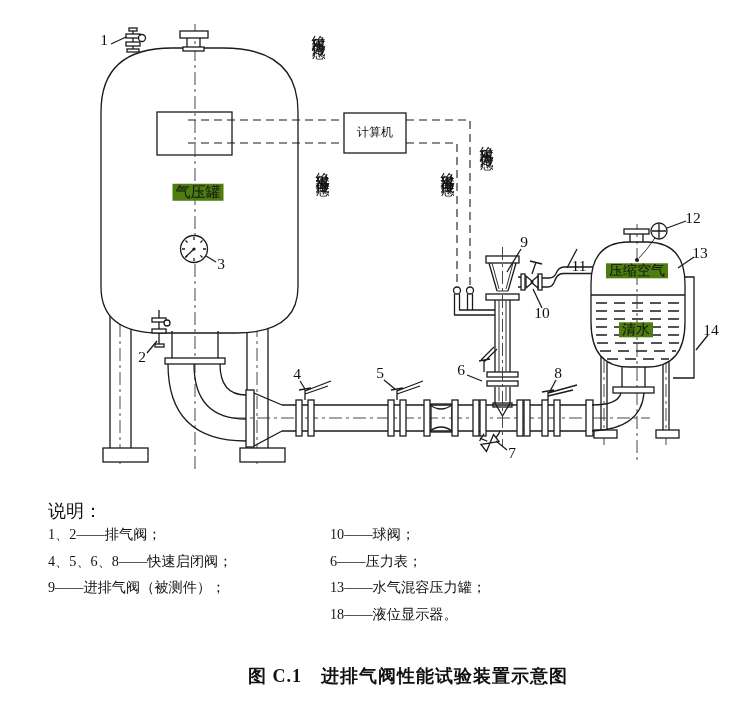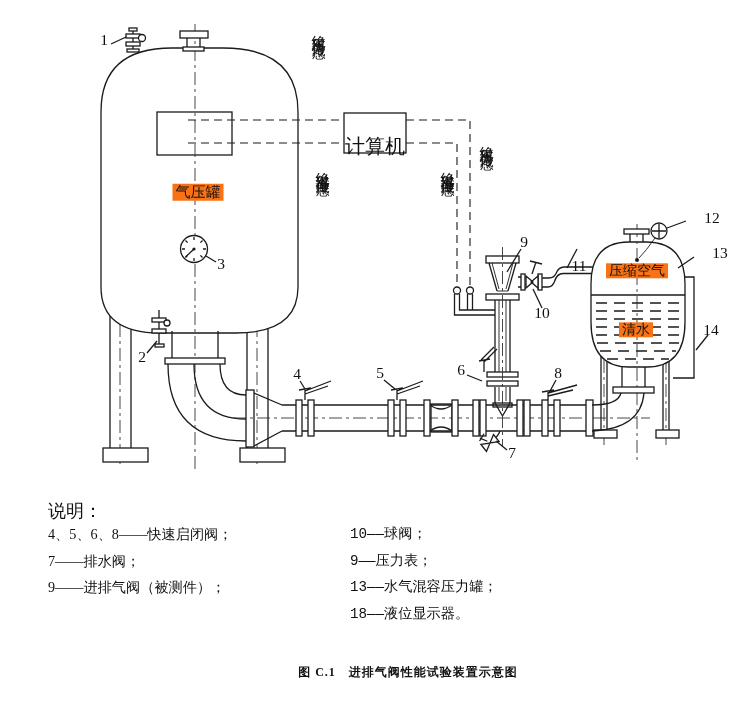--- a/index.html
+++ b/index.html
@@ -12,24 +12,24 @@
   #art .cl{stroke-dasharray:13 4 3 4;stroke-width:0.9;stroke:#333;}
   #art .wire{stroke-dasharray:8 5;stroke-width:1.1;}
   #art .hatch{stroke-dasharray:11 7;stroke-width:1;}
   #art .thin{stroke-width:0.9;}
   #art .ldr{stroke-width:1;}
   .lbl{position:absolute;white-space:nowrap;line-height:1.1;}
   .ctr{transform:translate(-50%,-50%);}
   .num{position:absolute;transform:translate(-50%,-50%);font-size:15.5px;}
   .vlbl{position:absolute;writing-mode:vertical-rl;text-orientation:upright;
         font-size:14px;letter-spacing:2px;line-height:1;}
-  .whitebg{background:#f97316;padding:0 3px;}
+  .whitebg{background:#4d7c0f;padding:0 3px;}
   .legend-col{position:absolute;font-size:14.2px;line-height:26.6px;}
   #caption{position:absolute;transform:translateX(-50%);font-weight:700;
-           font-size:12px;letter-spacing:1px;}
+           font-size:18px;letter-spacing:1px;}
   #legend-heading{position:absolute;font-size:18px;}
 </style>
 </head>
 <body>
 
 <div id="page">
 
 <svg id="art" width="743" height="709" viewBox="0 0 743 709">
 
   <g>
@@ -225,52 +225,52 @@
     <path d="M521,249 L507,272"></path>
     <path d="M542,308 L533,289"></path>
     <path d="M577,249 L567,268"></path>
     <path d="M686,221 L667,228"></path>
     <path d="M694,257 L678,268"></path>
     <path d="M708,335 L696,350"></path>
   </g>
 </svg>
 
 <div class="lbl ctr whitebg" style="left:198px;top:192px;font-size:15px;">气压罐</div>
-<div class="lbl ctr" style="left:375px;top:133px;font-size:20px;margin-top:13px;">计算机</div>
+<div class="lbl ctr" style="left:375px;top:133px;font-size:12px;">计算机</div>
 <div class="lbl ctr whitebg" style="left:637px;top:271px;font-size:14px;">压缩空气</div>
 <div class="lbl ctr whitebg" style="left:636px;top:330px;font-size:14px;">清水</div>
 
 <div class="vlbl" style="left:311px;top:24px;">绝对压力传感</div>
 <div class="vlbl" style="left:315px;top:161px;">绝对温度传感</div>
 <div class="vlbl" style="left:440px;top:161px;">绝对温度传感</div>
 <div class="vlbl" style="left:479px;top:135px;">绝对压力传感</div>
 
 <div class="num" style="left:104px;top:40px;">1</div>
 <div class="num" style="left:142px;top:357px;">2</div>
 <div class="num" style="left:221px;top:264px;">3</div>
 <div class="num" style="left:297px;top:374px;">4</div>
 <div class="num" style="left:380px;top:373px;">5</div>
 <div class="num" style="left:461px;top:370px;">6</div>
 <div class="num" style="left:512px;top:453px;">7</div>
 <div class="num" style="left:558px;top:373px;">8</div>
 <div class="num" style="left:524px;top:242px;">9</div>
 <div class="num" style="left:542px;top:313px;">10</div>
 <div class="num" style="left:579px;top:242px;margin-top:24px;">11</div>
-<div class="num" style="left:712px;top:218px;">12</div>
-<div class="num" style="left:700px;top:253px;margin-left:20px;">13</div>
+<div class="num" style="left:693px;top:218px;">12</div>
+<div class="num" style="left:700px;top:253px;">13</div>
 <div class="num" style="left:711px;top:330px;">14</div>
 
 <div id="legend-heading" class="lbl" style="left:48px;top:502px;">说明：</div>
 <div class="legend-col" style="left:48px;top:521px;">
+  <div>1、2——排气阀；</div>
   <div>4、5、6、8——快速启闭阀；</div>
-  <div>7——排水阀；</div>
   <div>9——进排气阀（被测件）；</div>
 </div>
-<div class="legend-col" style="left:350px;top:521px;font-family:Liberation Mono, monospace;">
+<div class="legend-col" style="left:330px;top:521px;">
   <div>10——球阀；</div>
-  <div>9——压力表；</div>
+  <div>6——压力表；</div>
   <div>13——水气混容压力罐；</div>
   <div>18——液位显示器。</div>
 </div>
 
 <div id="caption" style="left:408px;top:664px;">图 C.1　进排气阀性能试验装置示意图</div>
 
 </div>
 
 </body></html>

